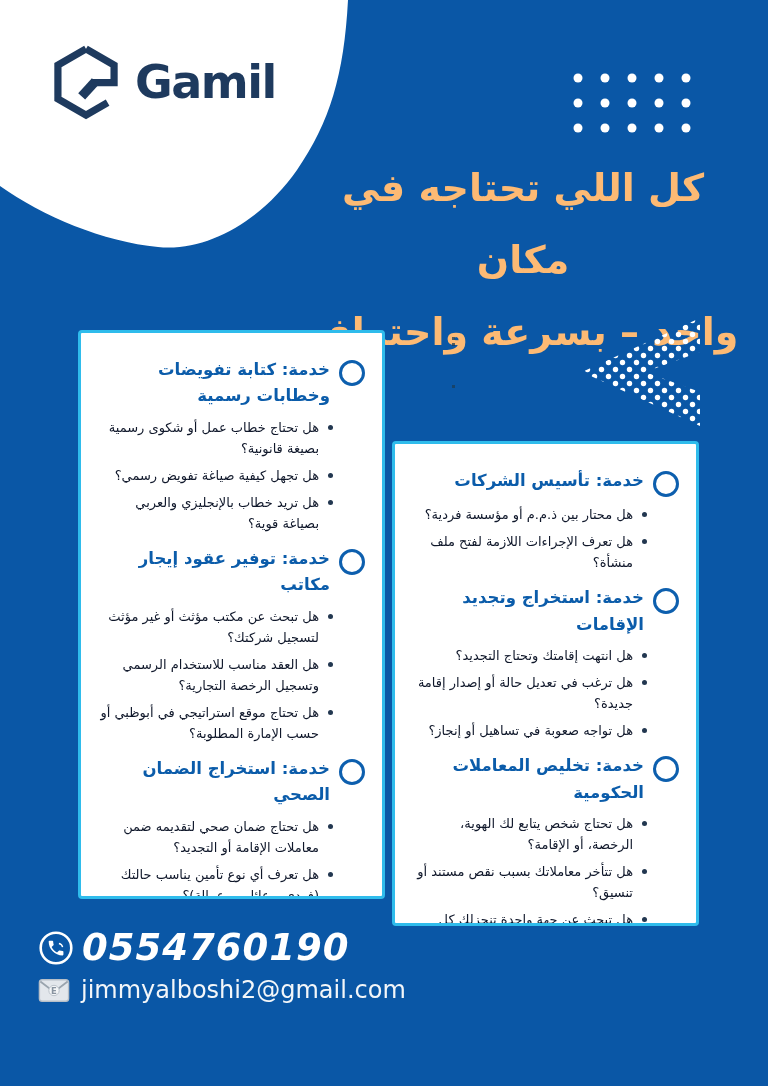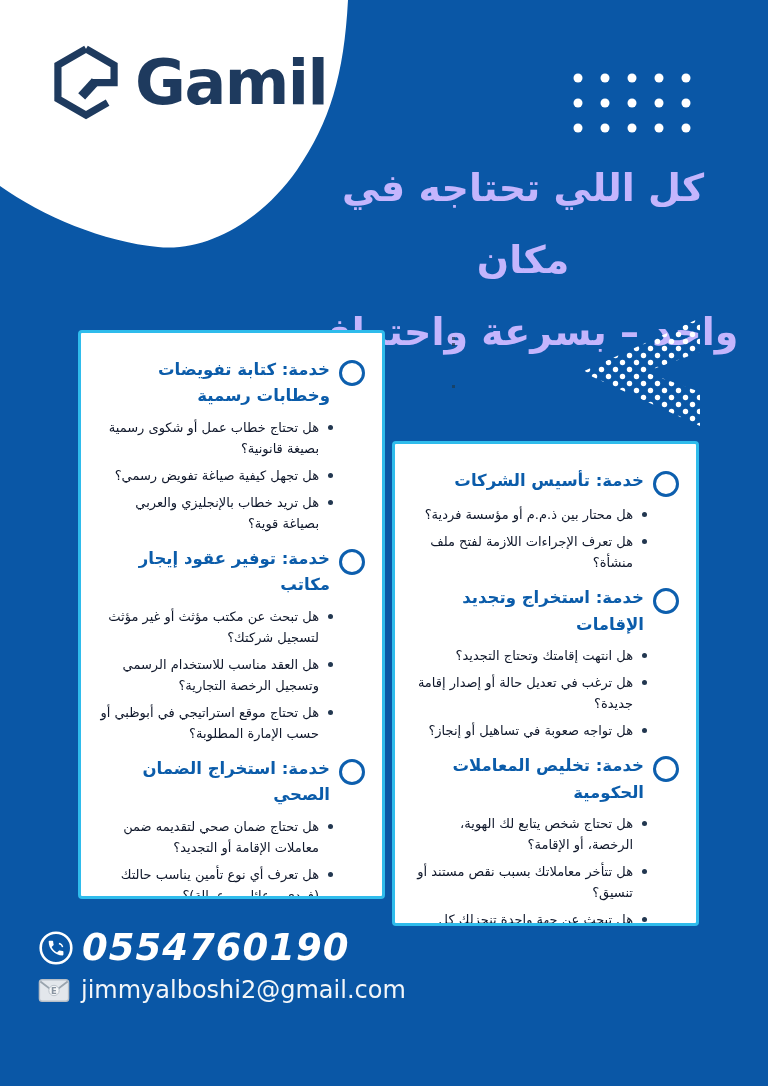--- a/index.html
+++ b/index.html
@@ -2,30 +2,30 @@
 <html lang="ar"><head>
 <meta charset="utf-8">
 <style>
   html,body{margin:0;padding:0;}
   body{width:768px;height:1086px;position:relative;overflow:hidden;
        background:#0a57a6;font-family:"DejaVu Sans",sans-serif;}
 
   
   .blob{position:absolute;top:0;left:0;}
   .logo{position:absolute;top:44px;left:50px;display:flex;align-items:center;gap:13px;}
-  .logo-text{font-weight:bold;font-size:62px;color:#1e3a5e;letter-spacing:-1.5px;}
+  .logo-text{font-weight:bold;font-size:46px;color:#1e3a5e;letter-spacing:-1.5px;}
 
   
   .dots-grid{position:absolute;left:572px;top:70px;}
   .chevron{position:absolute;left:570px;top:310px;}
   .speckles{position:absolute;left:450px;top:335px;}
 
   
   .headline{position:absolute;left:290px;top:152px;width:466px;text-align:center;
-            direction:rtl;color:#c4b5fd;font-weight:bold;font-size:38px;line-height:72px;}
+            direction:rtl;color:#fdba74;font-weight:bold;font-size:38px;line-height:72px;}
 
   
   .card{position:absolute;width:307px;background:#ffffff;border:3px solid #2fbcec;
         border-radius:4px;padding:24px 17px 14px;box-sizing:border-box;direction:rtl;
         overflow:hidden;}
   .card.left{left:78px;top:330px;height:569px;}
   .card.right{left:392px;top:441px;height:485px;}
   .sec{margin-bottom:11px;}
   .sec-head{display:flex;align-items:flex-start;gap:9px;margin-bottom:7px;}
   .ring{width:20px;height:20px;border:3px solid #0d5fae;border-radius:50%;

